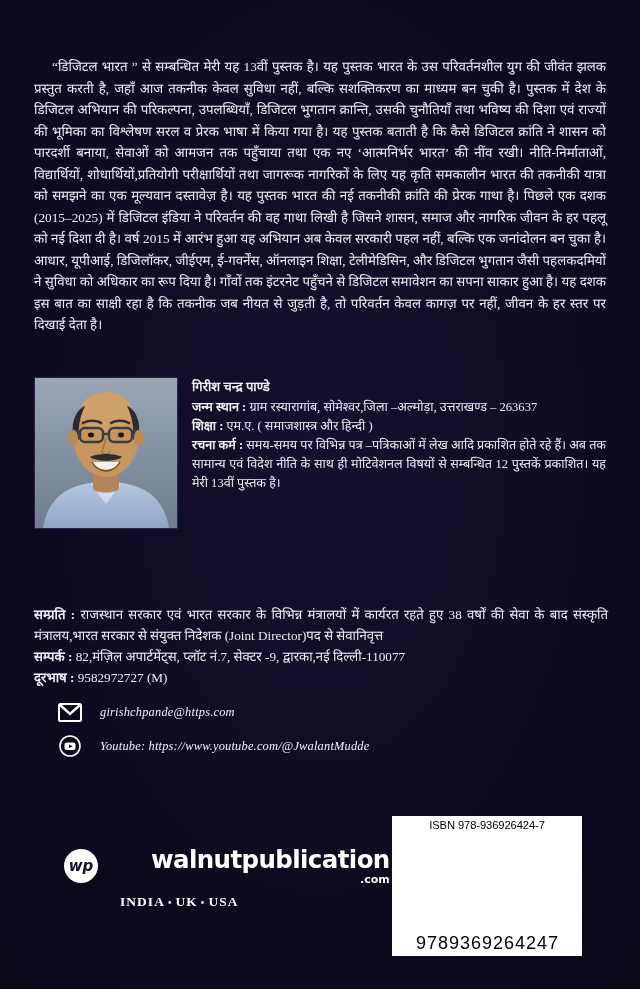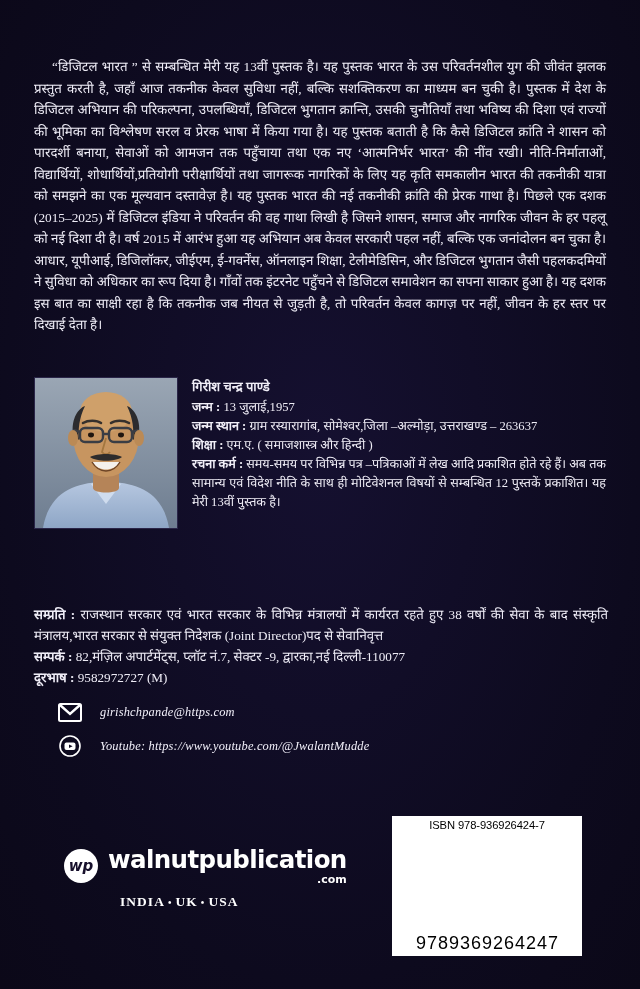--- a/index.html
+++ b/index.html
@@ -129,20 +129,21 @@
   
   .publisher {
     position: absolute;
     left: 64px;
     top: 848px;
     width: 290px;
   }
   .pub-row {
     display: flex;
     align-items: center;
+    gap: 43px;
   }
   .pub-mark {
     width: 34px;
     height: 34px;
     border-radius: 50%;
     background: #ffffff;
     color: #17102c;
     font-family: "DejaVu Sans", sans-serif;
     font-weight: bold;
     font-style: italic;
@@ -288,21 +289,20 @@
 
         <path d="M57 84 C64 94 78 94 85 84 Z" fill="#f4f1ec"></path>
         <path d="M57 84 C64 96 78 96 85 84" stroke="#6d4426" stroke-width="1.4" fill="none"></path>
 
         <ellipse cx="38" cy="60" rx="5" ry="8" fill="#bb8a55"></ellipse>
         <ellipse cx="104" cy="60" rx="5" ry="8" fill="#bb8a55"></ellipse>
       </svg>
     </div>
     <div class="bio">
       <span class="name">गिरीश चन्द्र पाण्डे</span>
-      <span class="bio-line"><span class="lbl">जन्म :</span><span> 13 जुलाई,1957</span></span>
       <span class="bio-line"><span class="lbl">जन्म स्थान :</span><span>  ग्राम  रस्यारागांब,  सोमेश्वर,जिला  –अल्मोड़ा,  उत्तराखण्ड – 263637</span></span>
       <span class="bio-line"><span class="lbl">शिक्षा :</span><span> एम.ए. ( समाजशास्त्र और हिन्दी )</span></span>
       <span class="bio-line"><span class="lbl">रचना कर्म :</span><span> समय-समय पर विभिन्न पत्र –पत्रिकाओं में लेख आदि प्रकाशित होते रहे हैं। अब तक सामान्य एवं विदेश नीति के साथ ही मोटिवेशनल विषयों से सम्बन्धित 12 पुस्तकें प्रकाशित। यह मेरी 13वीं पुस्तक है।</span></span>
     </div>
   </div>
 
 
   <div class="contact">
     <span class="contact-row"><span class="lbl">सम्प्रति :</span><span> राजस्थान सरकार एवं भारत सरकार के विभिन्न मंत्रालयों में कार्यरत रहते हुए 38 वर्षों की सेवा के बाद संस्कृति मंत्रालय,भारत सरकार से संयुक्त निदेशक (Joint Director)पद से सेवानिवृत्त</span></span>
     <span class="contact-row"><span class="lbl">सम्पर्क :</span><span> 82,मंज़िल अपार्टमेंट्स, प्लॉट नं.7, सेक्टर -9, द्वारका,नई दिल्ली-110077</span></span>

